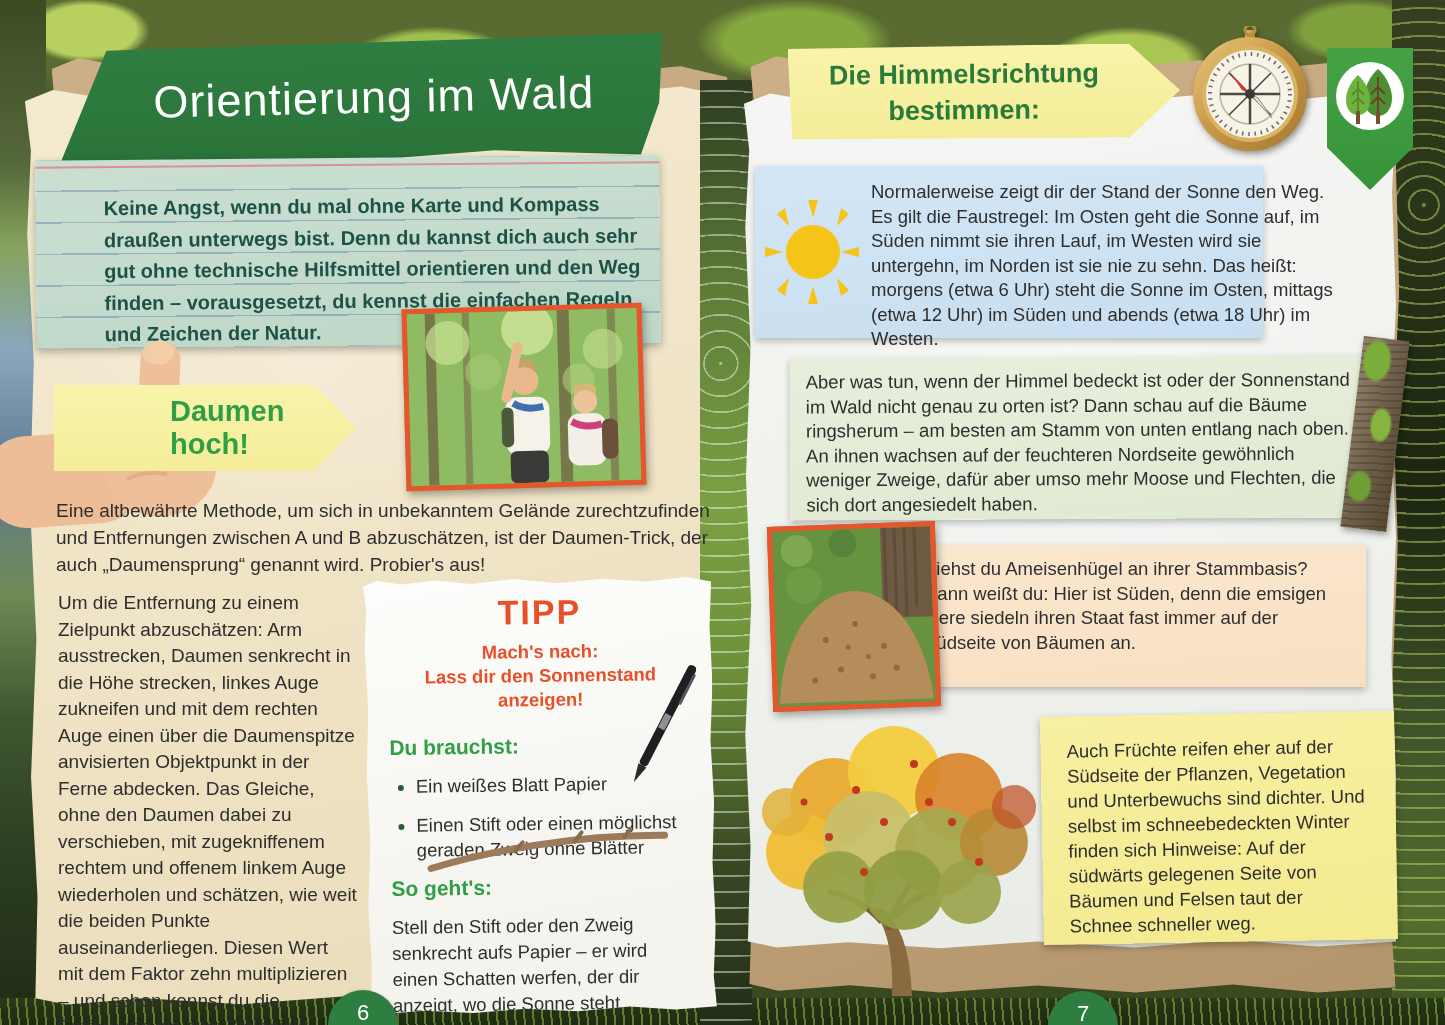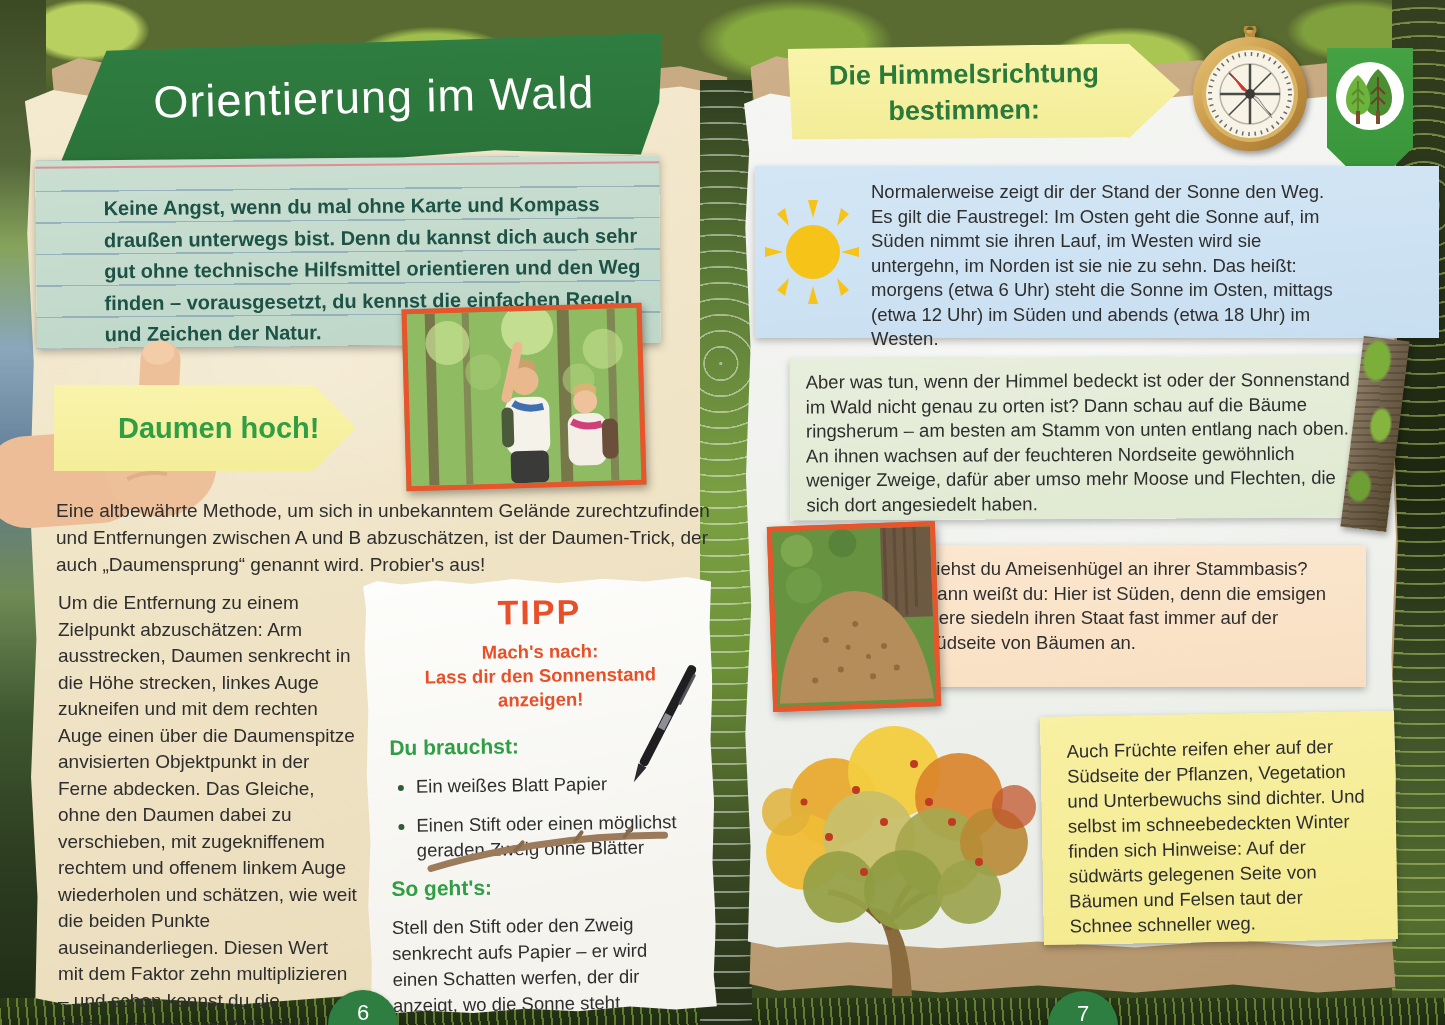--- a/index.html
+++ b/index.html
@@ -96,21 +96,21 @@
     position:absolute; left:68px; top:33px; width:545px;
     color:#1d5247; font-size:20px; font-weight:bold; line-height:31.5px;
   }
   .thumb-photo { left:-6px; top:322px; width:252px; height:218px; }
   .daumen-banner {
     left:54px; top:385px; width:302px; height:86px;
     background:linear-gradient(180deg,#f9f4ab,#f4ed99);
     clip-path:polygon(0 0, 86% 0, 100% 50%, 86% 100%, 0 100%);
     display:flex; align-items:center; box-shadow:0 3px 6px rgba(0,0,0,.25);
   }
-  .daumen-banner span { color:#2f9e44; font-size:29px; font-weight:bold; margin-left:64px; }
+  .daumen-banner span { color:#2f9e44; font-size:29px; font-weight:bold; margin-left:116px; }
   .kids-photo {
     left:404px; top:306px; width:240px; height:182px;
     border:5px solid #e8542c; transform:rotate(-1.6deg);
     box-shadow:2px 4px 8px rgba(0,0,0,.35); overflow:hidden; background:#7fae57;
   }
   .method-intro {
     left:56px; top:497px; width:660px; color:#2e2e2e; font-size:19px; line-height:27px;
   }
   .method-detail {
     left:58px; top:590px; width:300px; color:#2e2e2e; font-size:19px; line-height:26.5px;
@@ -157,21 +157,21 @@
     left:1327px; top:48px; width:86px; height:142px;
     background:linear-gradient(180deg,#45a244,#379338);
     clip-path:polygon(0 0, 100% 0, 100% 70%, 50% 100%, 0 70%);
     box-shadow:0 3px 6px rgba(0,0,0,.3);
   }
   .pennant .badge {
     position:absolute; left:9px; top:14px; width:68px; height:68px; border-radius:50%;
     background:#fff; display:flex; align-items:center; justify-content:center;
   }
   .sun-box {
-    left:755px; top:166px; width:684px; height:172px;
+    left:755px; top:166px; width:508px; height:172px;
     background:linear-gradient(175deg,#d3e6f5,#c8dff1);
     box-shadow:0 3px 7px rgba(0,0,0,.25);
   }
   .sun-box p { position:absolute; left:116px; top:14px; width:468px; color:#2e2e2e; font-size:18.5px; line-height:24.5px; }
   .sun-icon { position:absolute; left:8px; top:16px; }
   .trees-box {
     left:790px; top:357px; width:582px; height:162px;
     background:linear-gradient(175deg,#e8eedc,#e0e9d2);
     transform:rotate(-.3deg); box-shadow:0 3px 7px rgba(0,0,0,.25);
   }

